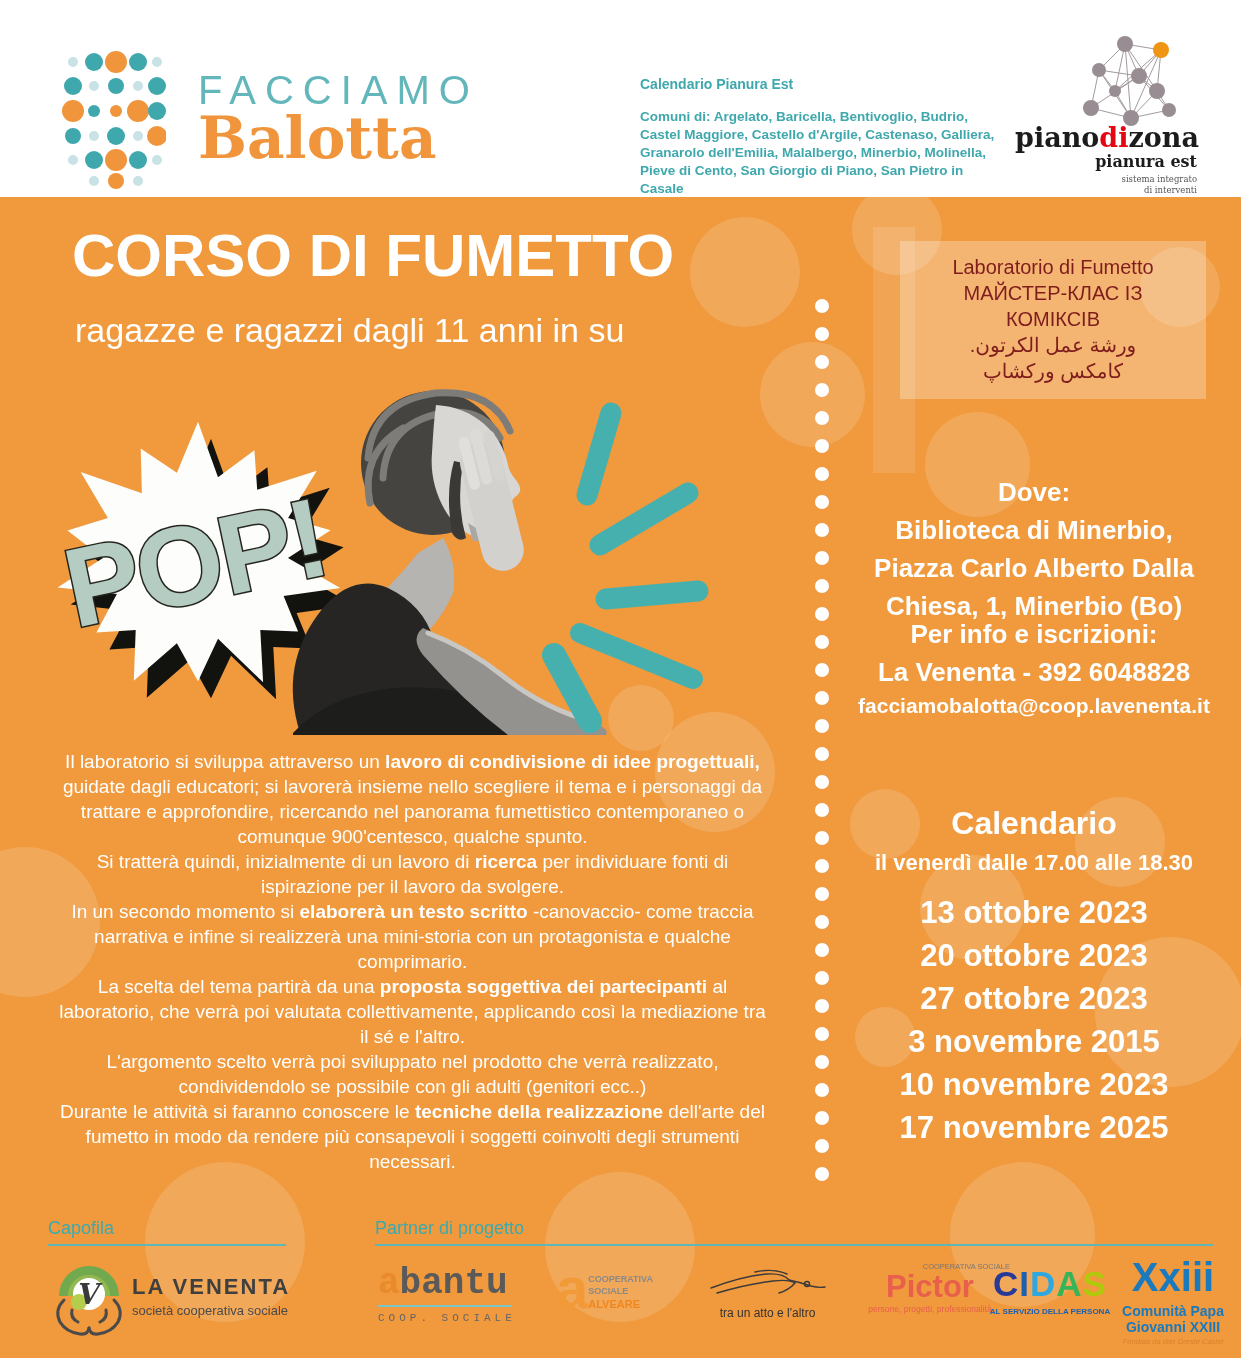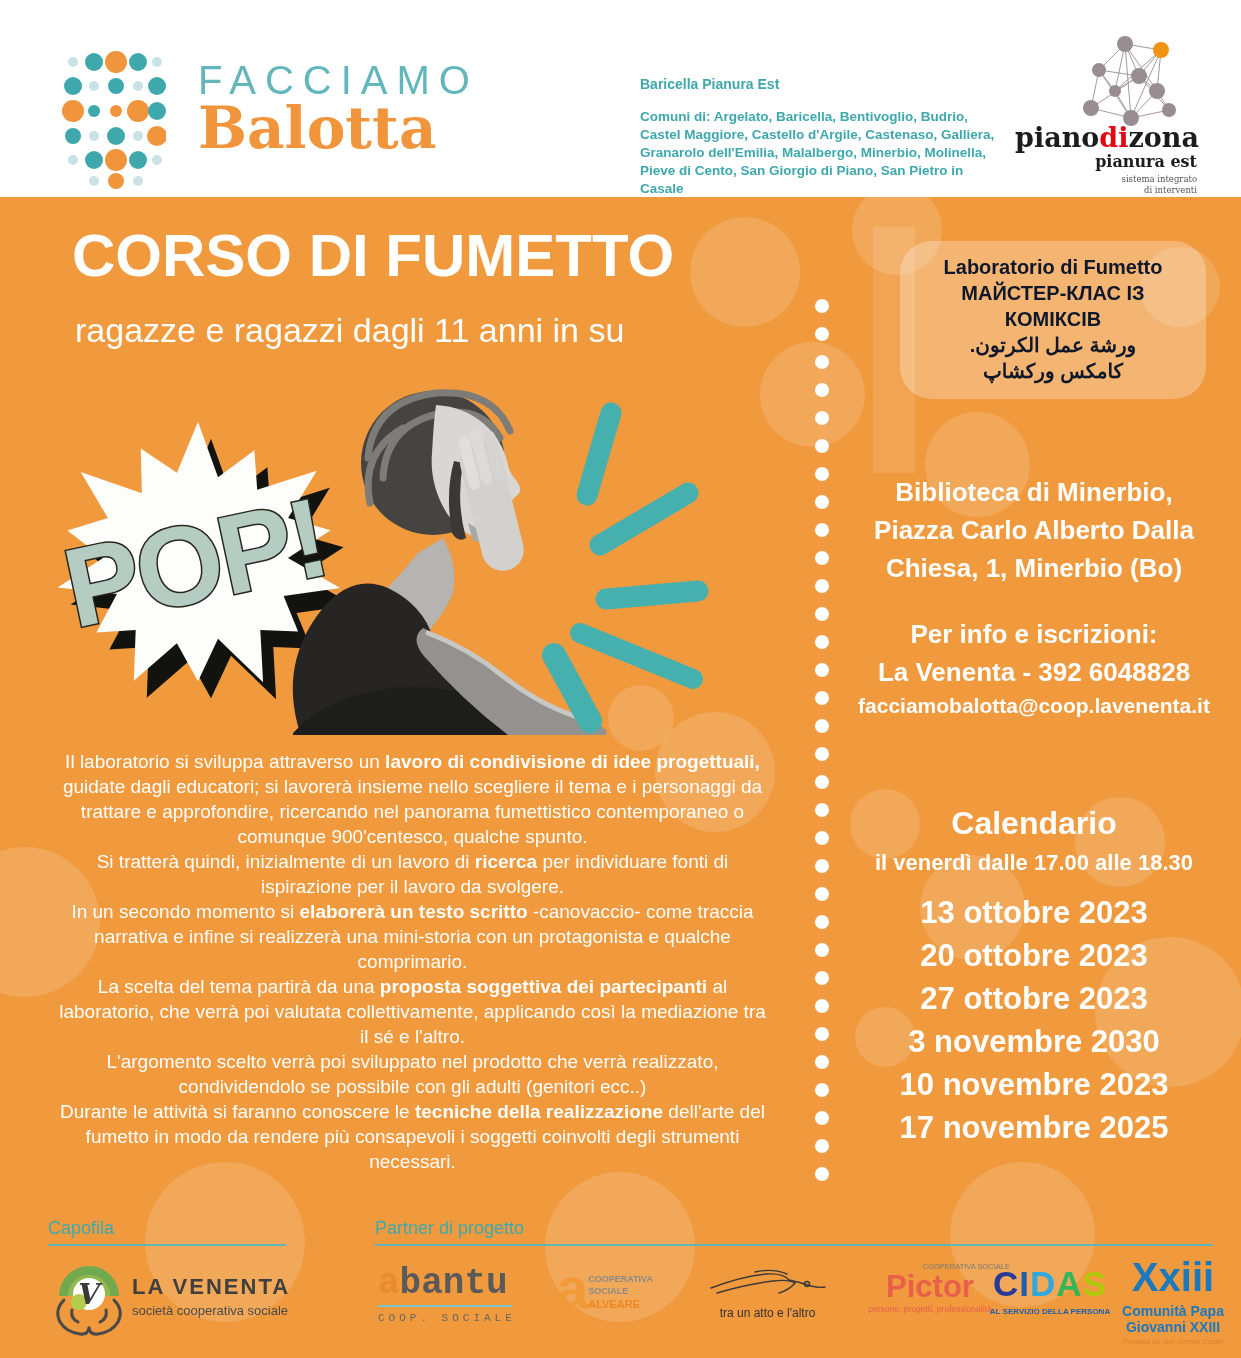--- a/index.html
+++ b/index.html
@@ -1,41 +1,41 @@
 <!DOCTYPE html>
 <html><head>
 <meta charset="utf-8">
 <style>
   html,body{margin:0;padding:0;background:#888;}
   .page{position:relative;width:1241px;height:1358px;background:#ffffff;margin:0 auto;
         font-family:"Liberation Sans",sans-serif;overflow:hidden;}
   .abs{position:absolute;}
 
   
-  .brand-text{left:198px;top:58px;}
+  .brand-text{left:198px;top:68px;}
   .brand-top{font-size:40px;font-weight:300;letter-spacing:9px;color:#63B7BB;}
   .brand-bottom{font-family:"DejaVu Serif",serif;font-weight:700;font-size:58px;color:#F0953B;margin-top:-4px;line-height:1;}
   .district{left:640px;top:76px;width:368px;color:#3FA8AD;}
   .district-title{font-size:14px;font-weight:700;margin-bottom:16px;}
   .district-body{font-size:13.5px;font-weight:600;line-height:1.33;}
   .pdz{left:1015px;top:36px;width:182px;}
   .pdz-net{margin-left:58px;}
   .pdz-word{font-family:"DejaVu Serif",serif;font-weight:700;font-size:27px;color:#1c1c1c;line-height:1;margin-top:-6px;}
   .pdz-word .di{color:#E30613;}
   .pdz-sub{font-family:"DejaVu Serif",serif;font-weight:700;font-size:16px;text-align:right;margin-top:1px;color:#1c1c1c;}
   .pdz-tag{font-family:"DejaVu Serif",serif;font-size:8.5px;color:#555;text-align:right;line-height:1.35;margin-top:3px;}
 
   
   .orange{left:0;top:197px;width:1241px;height:1172px;background:#F0993D;overflow:hidden;}
   .bubble{position:absolute;border-radius:50%;background:rgba(255,255,255,0.15);}
   .vband{position:absolute;left:873px;top:30px;width:42px;height:246px;background:rgba(255,255,255,0.12);}
   .title{left:72px;top:24px;font-size:60px;font-weight:800;color:#fff;letter-spacing:0px;white-space:nowrap;}
   .subtitle{left:75px;top:114px;font-size:34px;color:#fff;white-space:nowrap;}
   .lang-box{left:900px;top:44px;width:306px;background:rgba(255,255,255,0.28);
-            text-align:center;color:#0f172a;font-weight:700;font-size:20px;line-height:26px;padding:13px 0 15px;border-radius:32px;}
+            text-align:center;color:#7f1d1d;font-weight:400;font-size:20px;line-height:26px;padding:13px 0 15px;}
   .dots-col{left:815px;top:102px;width:14px;}
   .dot{width:14px;height:14px;border-radius:50%;background:#fff;margin-bottom:14px;}
   .right-col{left:854px;width:360px;text-align:center;color:#fff;}
   .rc-bold{font-size:26px;font-weight:700;line-height:38px;}
   .email{font-size:21px;font-weight:700;margin-top:3px;}
   .cal-title{font-size:32px;font-weight:700;}
   .cal-sub{font-size:22px;font-weight:700;margin-top:8px;}
   .cal-dates{margin-top:15px;}
   .cal-date{font-size:31px;font-weight:700;line-height:43px;}
   .body-text{left:55px;top:552px;width:715px;text-align:center;color:#fff;font-size:19px;line-height:25px;}
@@ -107,21 +107,21 @@
         <circle cx="76" cy="131" r="5" fill="#C9E2E5"></circle>
     </g>
   </svg>
 
   <div class="abs brand-text">
     <div class="brand-top">FACCIAMO</div>
     <div class="brand-bottom">Balotta</div>
   </div>
 
   <div class="abs district">
-    <div class="district-title">Baricella Pianura Est</div>
+    <div class="district-title">Calendario Pianura Est</div>
     <div class="district-body">Comuni di: Argelato, Baricella, Bentivoglio, Budrio, Castel Maggiore, Castello d'Argile, Castenaso, Galliera, Granarolo dell'Emilia, Malalbergo, Minerbio, Molinella, Pieve di Cento, San Giorgio di Piano, San Pietro in Casale</div>
   </div>
 
   <div class="abs pdz">
     <svg class="pdz-net" width="118" height="90" viewBox="0 0 118 90">
       <g stroke="#A39A9E" stroke-width="1">
         <line x1="52" y1="8" x2="88" y2="14"></line>
           <line x1="52" y1="8" x2="26" y2="34"></line>
           <line x1="52" y1="8" x2="66" y2="40"></line>
           <line x1="52" y1="8" x2="42" y2="55"></line>
@@ -261,37 +261,38 @@
       <g stroke="#46B0AE" stroke-linecap="round">
         <line x1="549" y1="112" x2="573" y2="30" stroke-width="21"></line>
         <line x1="562" y1="162" x2="650" y2="110" stroke-width="21"></line>
         <line x1="568" y1="216" x2="660" y2="208" stroke-width="21"></line>
         <line x1="542" y1="250" x2="655" y2="296" stroke-width="20"></line>
         <line x1="516" y1="272" x2="552" y2="338" stroke-width="24"></line>
       </g>
     </svg>
 
     <div class="abs right-col" style="top:276px">
+      <div class="rc-bold">Dove:</div>
       <div class="rc-bold">Biblioteca di Minerbio,</div>
       <div class="rc-bold">Piazza Carlo Alberto Dalla</div>
       <div class="rc-bold">Chiesa, 1, Minerbio (Bo)</div>
     </div>
     <div class="abs right-col" style="top:418px">
       <div class="rc-bold">Per info e iscrizioni:</div>
       <div class="rc-bold">La Venenta - 392 6048828</div>
       <div class="email">facciamobalotta@coop.lavenenta.it</div>
     </div>
     <div class="abs right-col" style="top:608px">
       <div class="cal-title">Calendario</div>
       <div class="cal-sub">il venerdì dalle 17.00 alle 18.30</div>
       <div class="cal-dates" id="calDates">
           <div class="cal-date">13 ottobre  2023</div>
           <div class="cal-date">20 ottobre 2023</div>
           <div class="cal-date">27 ottobre 2023</div>
-          <div class="cal-date">3 novembre 2030</div>
+          <div class="cal-date">3 novembre 2015</div>
           <div class="cal-date">10 novembre 2023</div>
           <div class="cal-date">17 novembre 2025</div>
         </div>
     </div>
 
     <div class="abs body-text" id="bodyText">
         <p><span>Il laboratorio si sviluppa attraverso un </span><b>lavoro di condivisione di idee progettuali,</b><span> guidate dagli educatori; si lavorerà insieme nello scegliere il tema e i personaggi da trattare e approfondire, ricercando nel panorama fumettistico contemporaneo o comunque 900'centesco, qualche spunto.</span></p>
         <p><span>Si tratterà quindi, inizialmente di un lavoro di </span><b>ricerca</b><span> per individuare fonti di ispirazione per il lavoro da svolgere.</span></p>
         <p><span>In un secondo momento si </span><b>elaborerà un testo scritto</b><span> -canovaccio- come traccia narrativa e infine si realizzerà una mini-storia con un protagonista e qualche comprimario.</span></p>
         <p><span>La scelta del tema partirà da una </span><b>proposta soggettiva dei partecipanti</b><span> al laboratorio, che verrà poi valutata collettivamente, applicando così la mediazione tra il sé e l'altro.</span></p>

